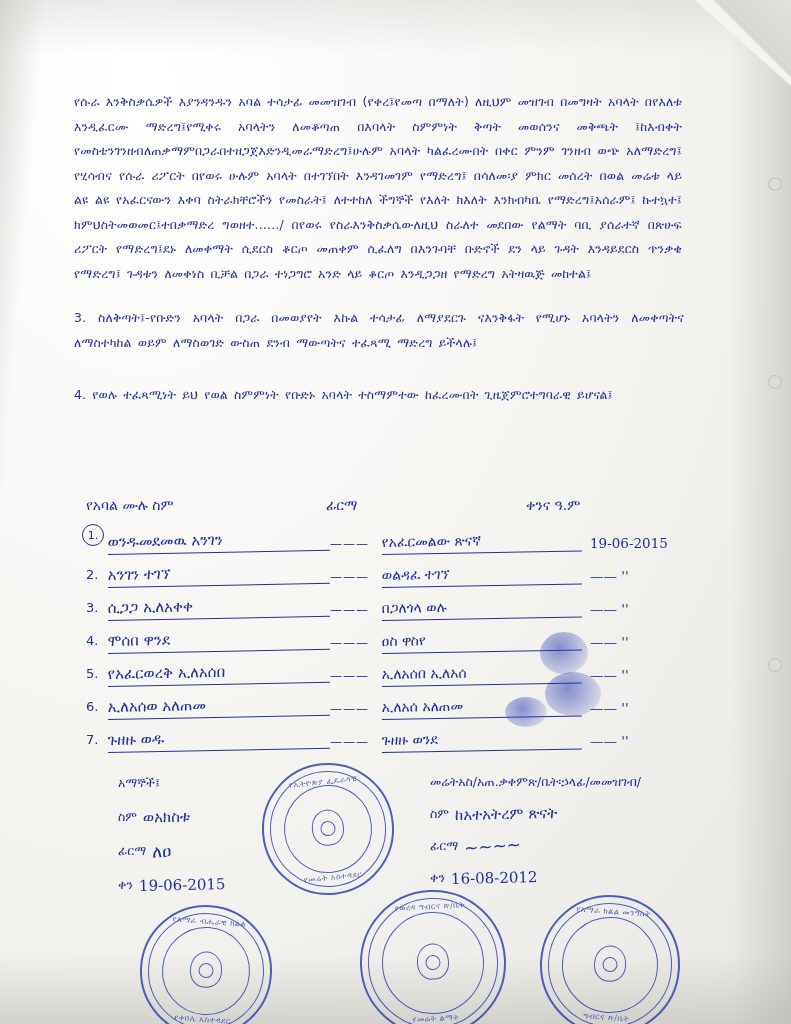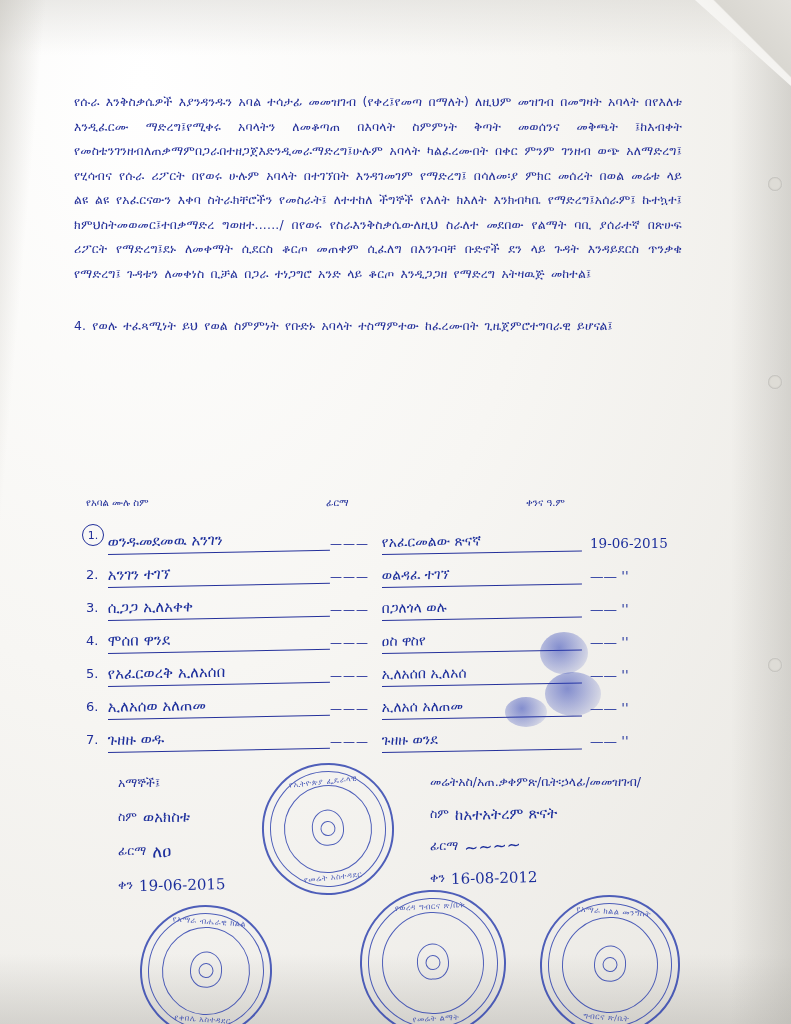--- a/index.html
+++ b/index.html
@@ -65,21 +65,21 @@
     word-spacing:2px;
   }
   .para.p1{ width:608px; }
   .para.gap{ margin-top:20px; }
   .para.gap2{ margin-top:28px; }
 
   
   .sig-head{
     position:absolute;left:86px;top:497px;width:620px;
     display:flex;
-    font-size:10px;color:#22309a;
+    font-size:14px;color:#22309a;
   }
   .sig-head .c1{width:240px;}
   .sig-head .c2{width:200px;}
   .sig-head .c3{width:160px;}
 
   .sig-list{
     position:absolute;left:86px;top:522px;width:630px;
   }
   .sig-row{
     position:relative;
@@ -223,20 +223,21 @@
 
 <div id="sheet">
 
   <div class="corner-fold"></div>
   <div class="punch p1"></div>
   <div class="punch p2"></div>
   <div class="punch p3"></div>
 
   <div class="doc-body">
     <p class="para p1">የሱራ እንቅስቃሴዎች እያንዳንዱን አባል ተሳታፊ መመዝገብ (የቀረ፤የመጣ በማለት) ለዚህም መዝገብ በመግዛት አባላት በየእለቱ እንዲፈርሙ ማድረግ፤የሚቀሩ አባላትን ለመቆጣጠ በእባላት ስምምነት ቅጣት መወሰንና መቅጫት ፤ከእብቀት የመስቴንገንዘብለጠቃማምበጋራበተዘጋጀእድንዲመራማድረግ፤ሁሉም አባላት ካልፈረሙበት በቀር ምንም ገንዘብ ወጭ አለማድረግ፤ የሂሳብና የሱራ ሪፖርት በየወሩ ሁሉም አባላት በተገኘበት እንዳገመገም የማድረግ፤ በሳለመ፡ያ ምክር መሰረት በወል መሬቱ ላይ ልዩ ልዩ የአፈርናውን እቀባ ስትራክቸሮችን የመስራት፤ ለተተከለ ችግኞች የእለት ክእለት እንክብካቤ የማድረግ፤አሰራም፤ ኩተኳተ፤ ክምህስትመወመር፤ተበቃማድረ ግወዘተ....../ በየወሩ የስራእንቅስቃሴውለዚህ ስራለተ መደበው የልማት ባቢ ያሰራተኛ በጽሁፍ ሪፖርት የማድረግ፤ደኑ ለመቀማት ሲደርስ ቆርጦ መጠቀም ሲፈለግ በእንጉባቸ ቡድኖች ደን ላይ ጉዳት እንዳይደርስ ጥንቃቄ የማድረግ፤ ጉዳቱን ለመቀነስ ቢቻል በጋራ ተነጋግሮ አንድ ላይ ቆርጦ እንዲጋጋዘ የማድረግ አትዛዉጅ መከተል፤</p>
+    <p class="para gap">3. ስለቅጣት፤-የቡድን አባላት በጋራ በመወያየት እኩል ተሳታፊ ለማያደርጉ ናእንቅፋት የሚሆኑ አባላትን ለመቀጣትና ለማስተካከል ወይም ለማስወገድ ውስጠ ደንብ ማውጣትና ተፈጻሚ ማድረግ ይችላሉ፤</p>
     <p class="para gap2">4. የወሉ ተፈጻሚነት ይህ የወል ስምምነት የቡድኑ አባላት ተስማምተው ከፈረሙበት ጊዜጀምሮተግባራዊ ይሆናል፤</p>
   </div>
 
   <div class="sig-head">
     <div class="c1">የአባል ሙሉ ስም</div>
     <div class="c2">ፊርማ</div>
     <div class="c3">ቀንና ዓ.ም</div>
   </div>
 
   <div class="sig-list">

